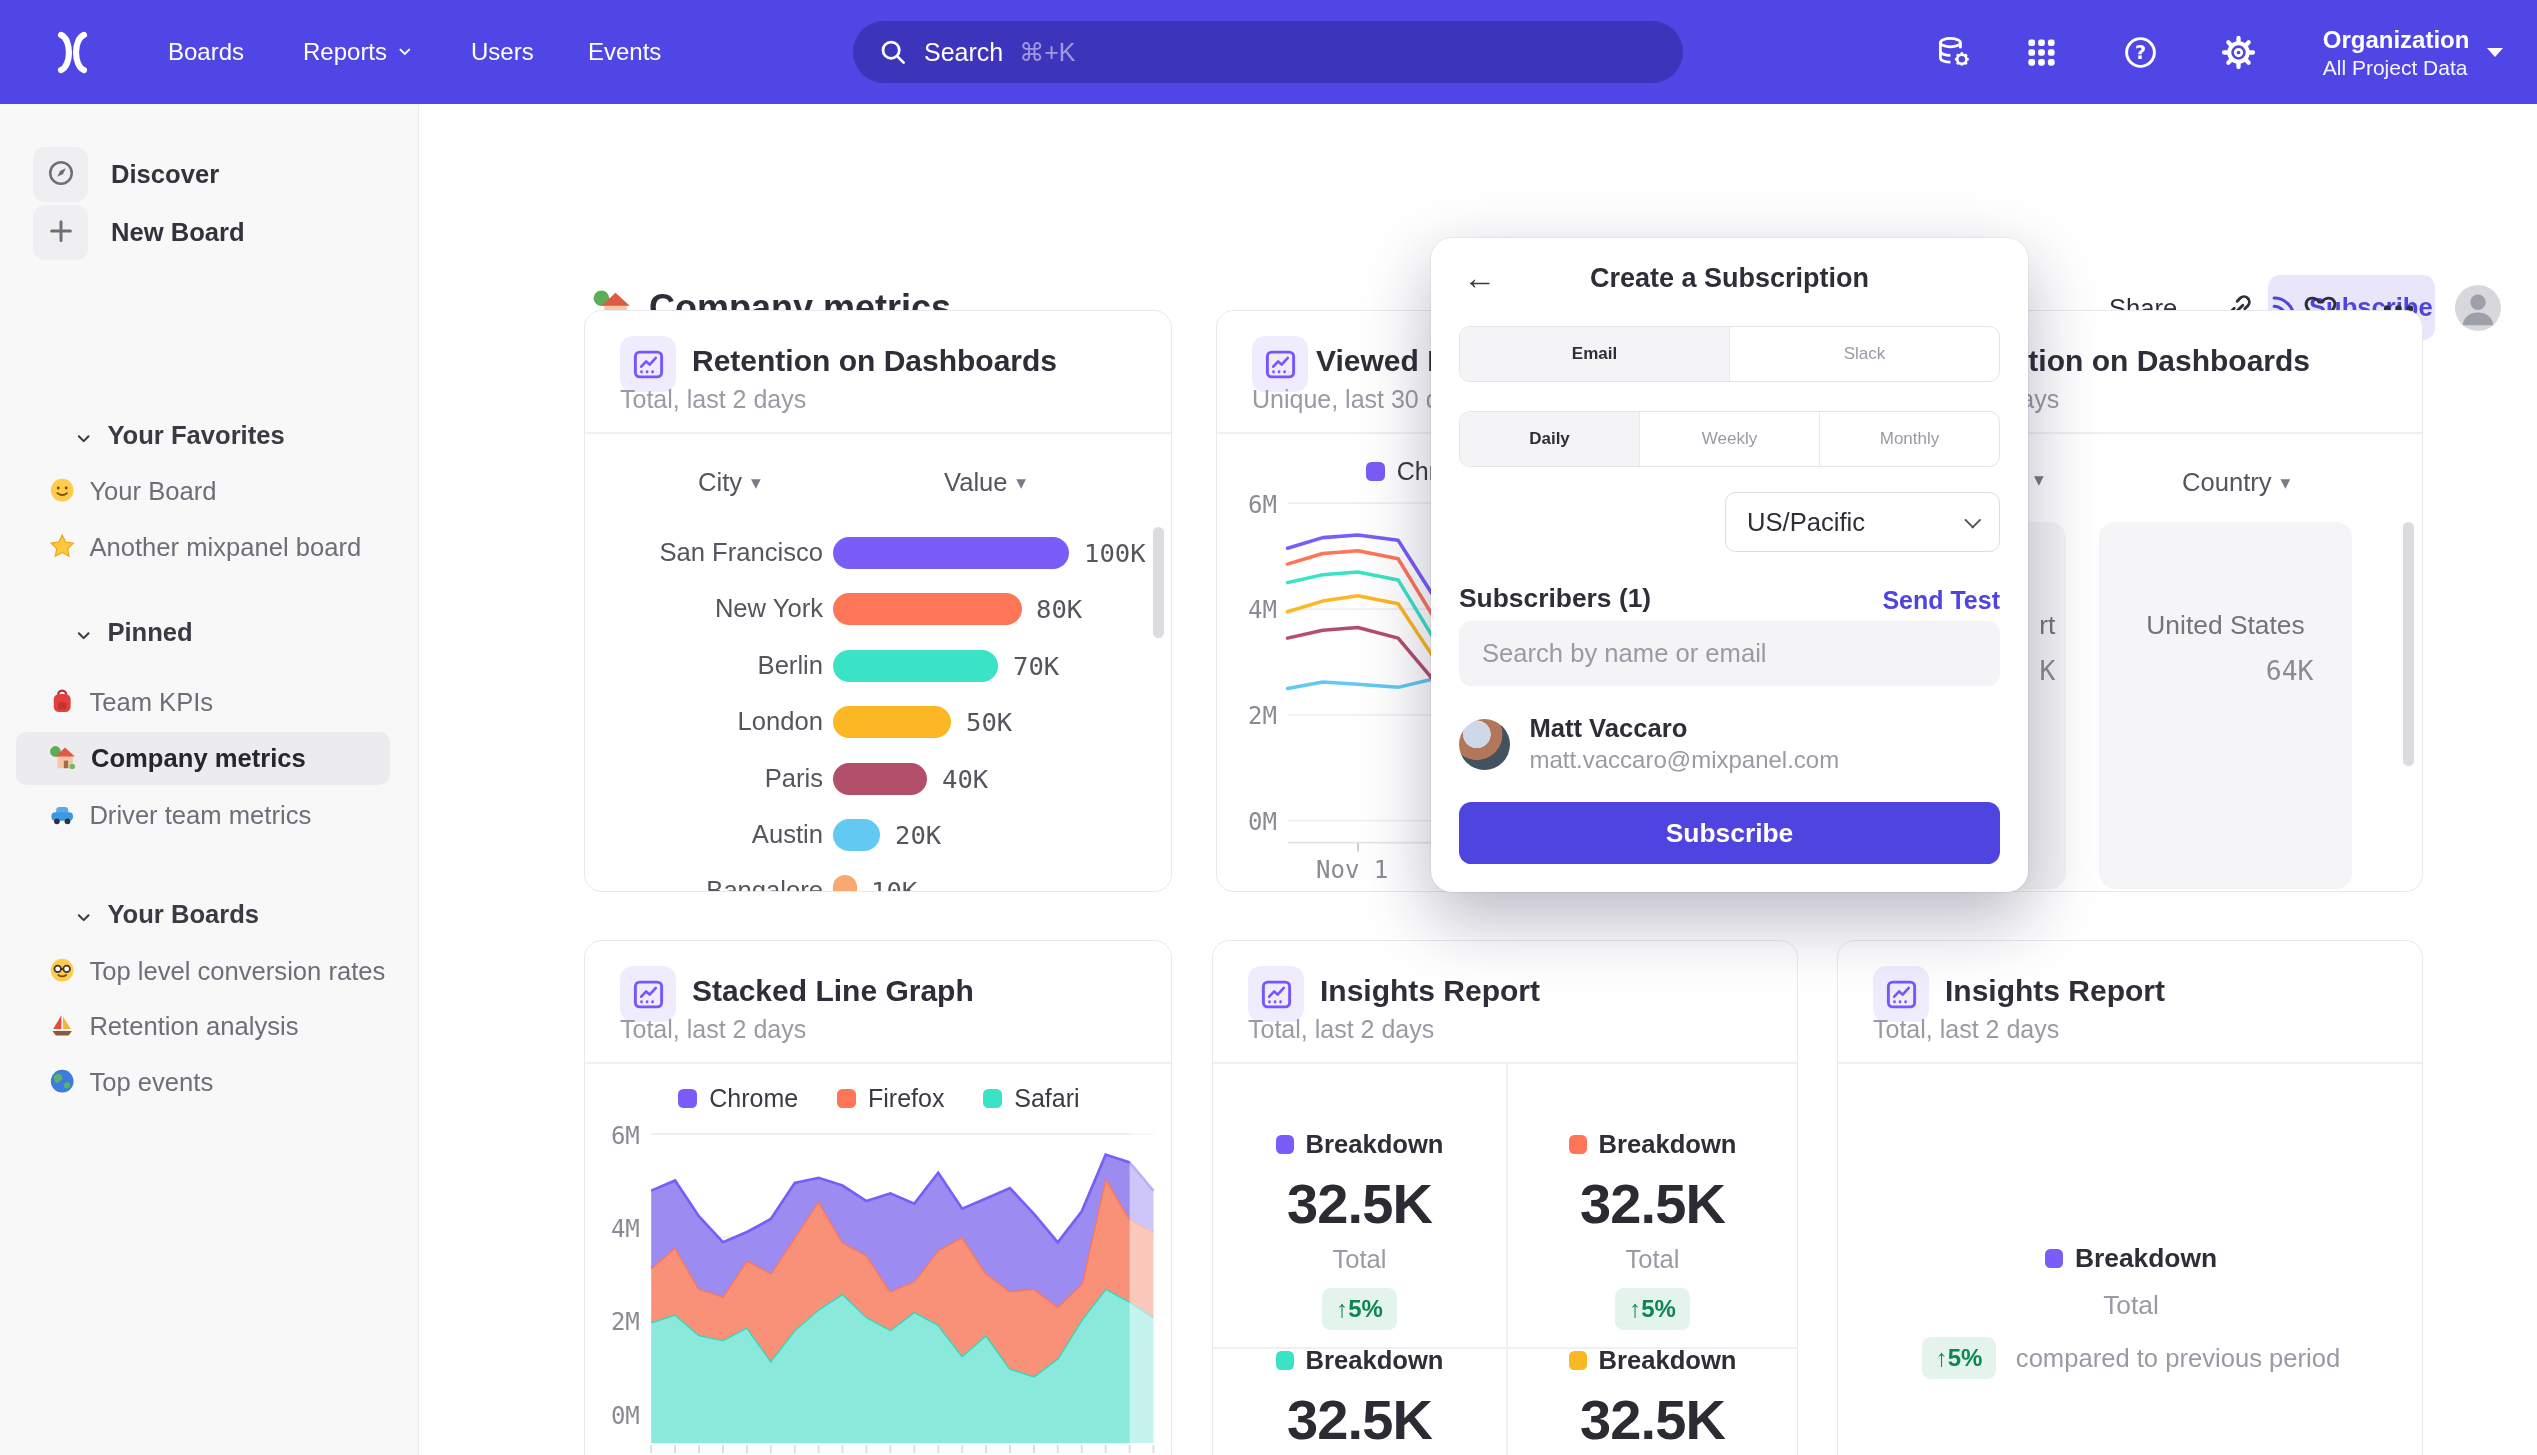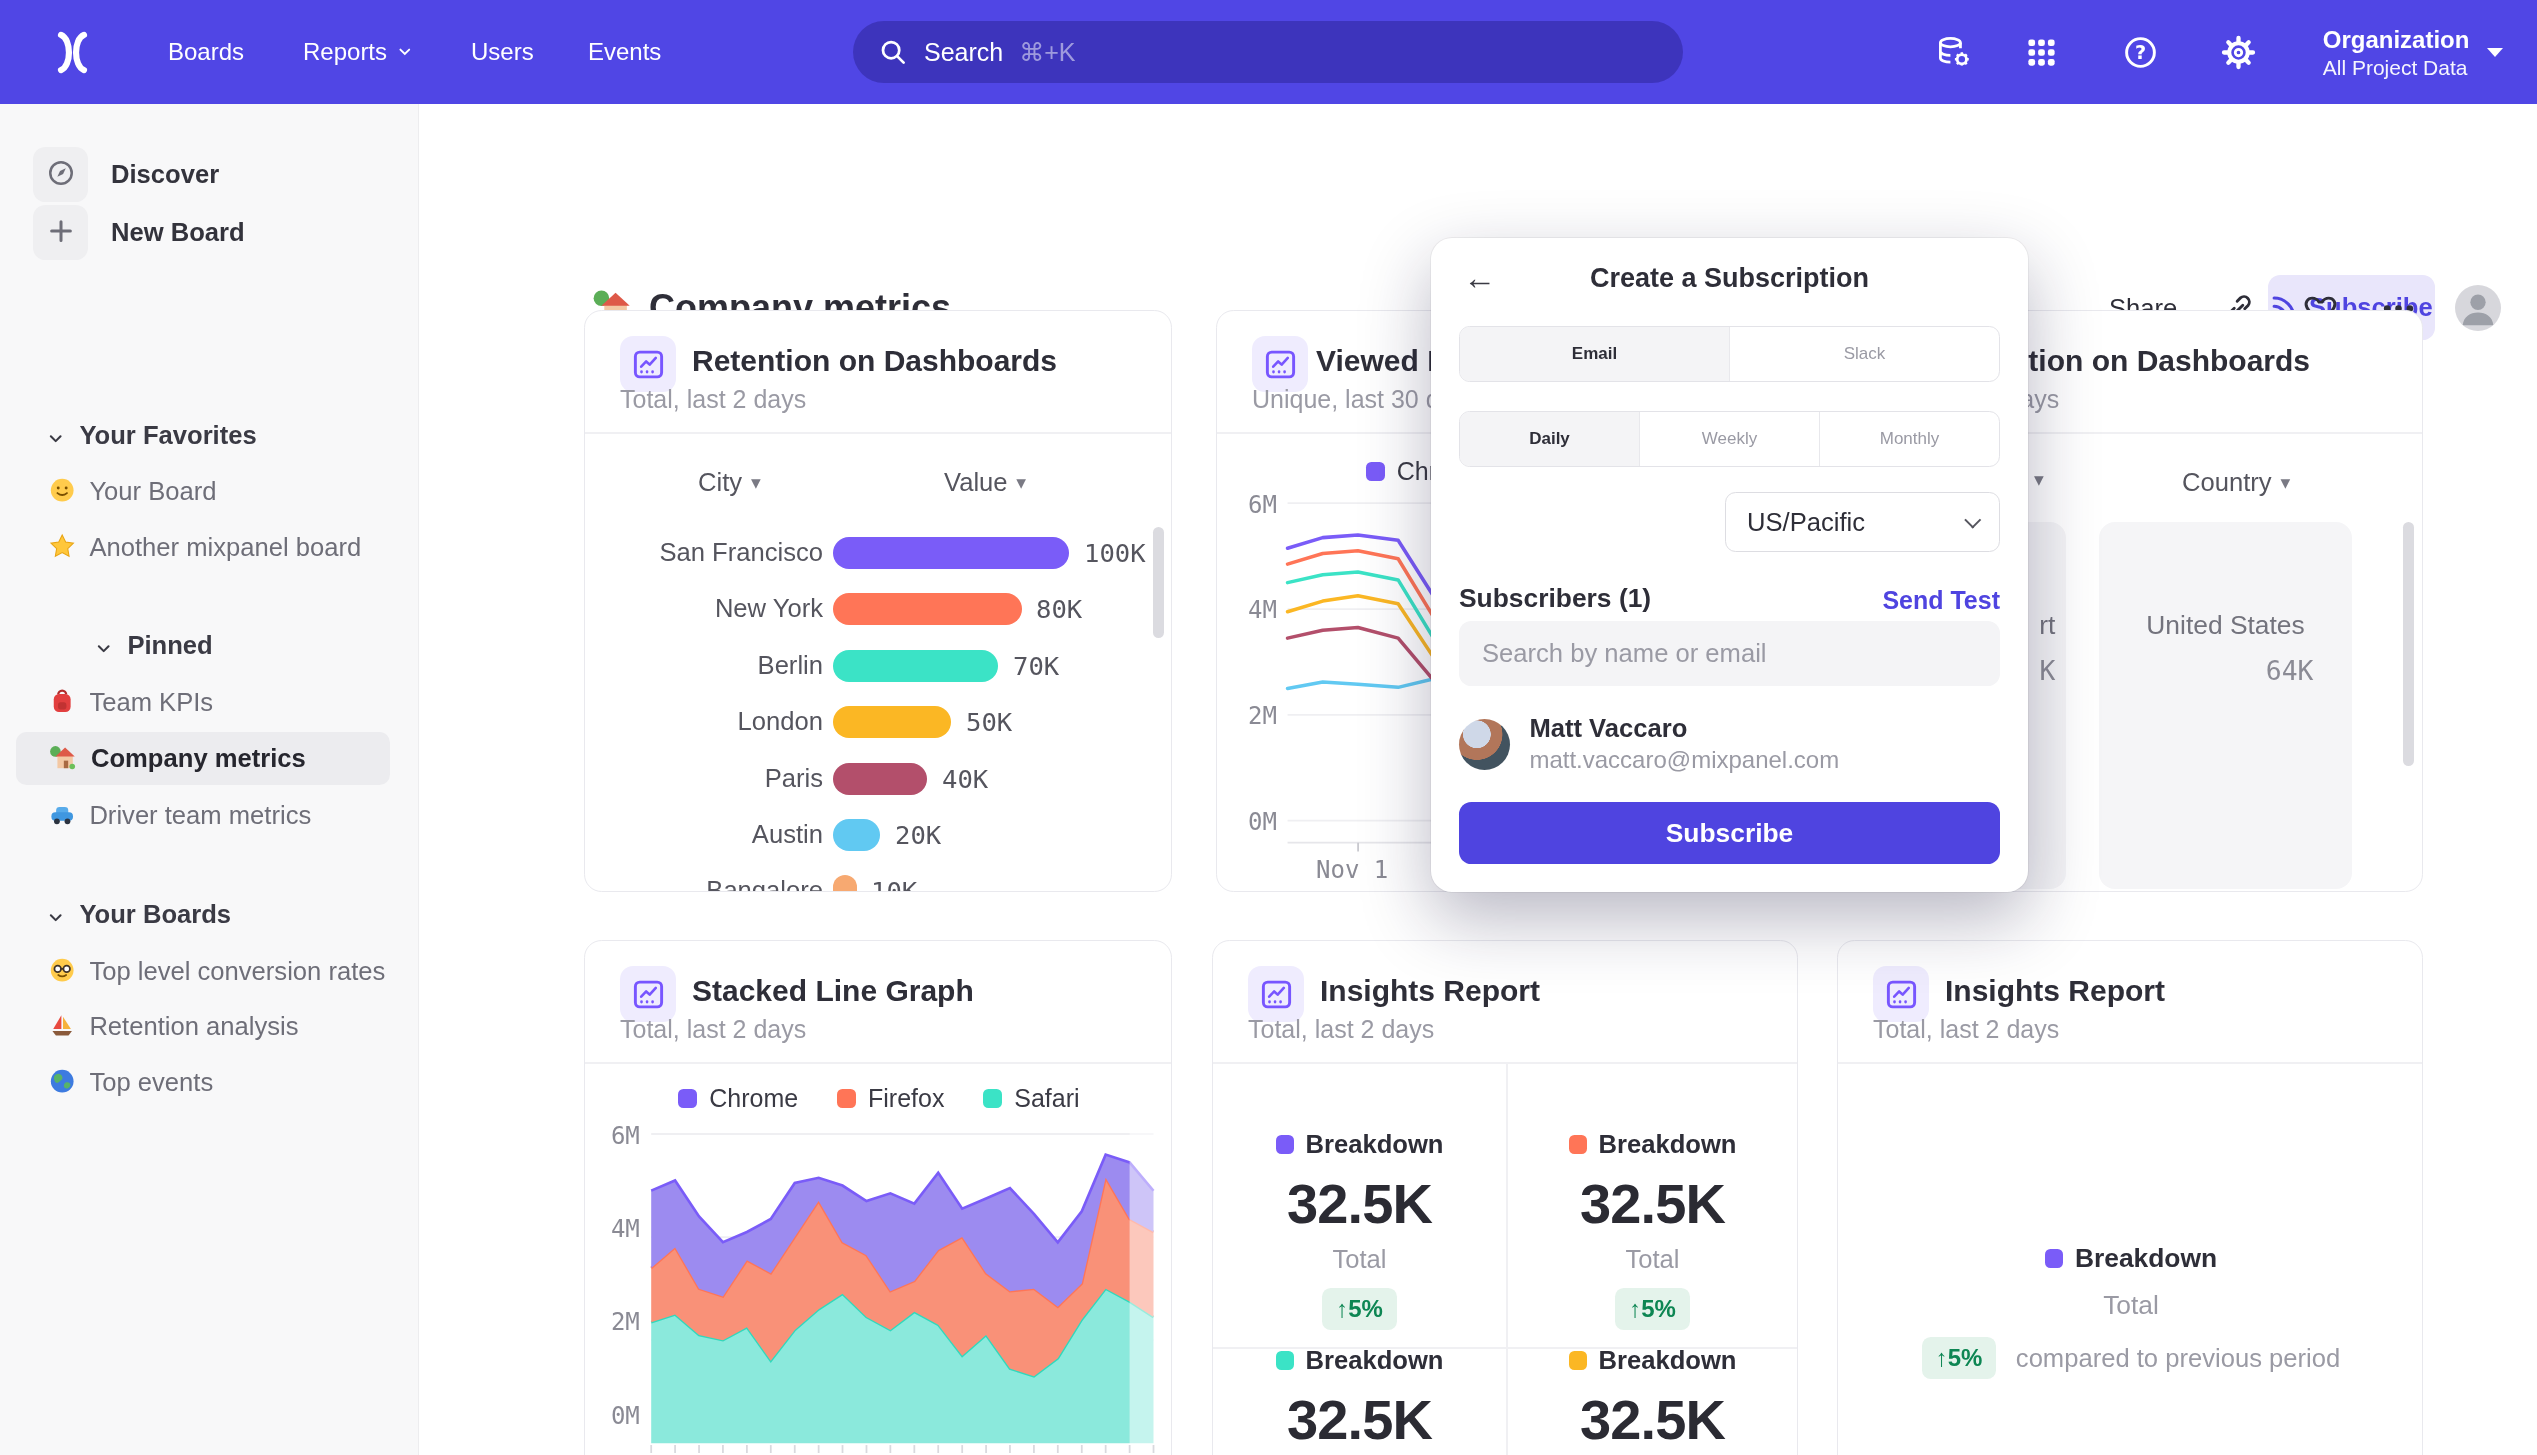--- a/index.html
+++ b/index.html
@@ -20,21 +20,21 @@
   #org-switch { position:absolute; right:35px; top:0; height:104px; display:flex; align-items:center; gap:17.6px; color:#fff; cursor:pointer; }
   #org-switch .nm { font-size:24px; font-weight:700; line-height:1.35; }
   #org-switch .sub { font-size:21px; font-weight:400; opacity:.95; }
   .caret-w { width:0; height:0; border-left:8px solid transparent; border-right:8px solid transparent; border-top:9.7px solid #fff; }
 
   
   #sidebar { position:absolute; left:0; top:104px; width:419px; height:1352px; background:#F8F8F9; border-right:0.9px solid #EDEDEF; }
   .sb-primary { position:absolute; left:0; width:419px; height:63px; display:flex; align-items:center; gap:23px; padding-left:33px; cursor:pointer; }
   .sb-iconbox { width:55px; height:55px; border-radius:12.3px; background:#EFEFF1; display:flex; align-items:center; justify-content:center; color:#6E6E78; }
   .sb-primary .lbl { font-size:25.6px; font-weight:600; color:#33333C; }
-  .sb-section { position:absolute; left:0; width:419px; height:53px; display:flex; align-items:center; gap:19.4px; padding-left:46px; cursor:pointer; }
+  .sb-section { position:absolute; left:0; width:419px; height:53px; display:flex; align-items:center; gap:19.4px; padding-left:74px; cursor:pointer; }
   .sb-section .lbl { font-size:25.6px; font-weight:600; color:#3A3A44; }
   .sb-item { position:absolute; left:16px; width:374px; height:53px; display:flex; align-items:center; gap:14px; padding-left:33px; border-radius:10.6px; cursor:pointer; }
   .sb-item .lbl { font-size:25.6px; color:#6E6E78; white-space:nowrap; }
   .sb-item.active { background:#ECECEF; }
   .sb-item.active .lbl { color:#26262E; font-weight:600; }
   .chev-dn { width:14px; height:14px; display:inline-block; }
 
   
   #page-head { position:absolute; left:419px; top:104px; width:2118px; height:206px; background:#fff; }
   #board-title { position:absolute; left:173px; top:182px; display:flex; align-items:center; gap:16px; }
@@ -233,21 +233,21 @@
         </svg></span>
     <span class="lbl">Your Board</span>
   </div>
   <div class="sb-item" style="top:417px;">
     <span><svg width="26.4" height="26.4" viewBox="0 0 20 20">
           <path d="M10 1.5l2.6 5.3 5.9.9-4.3 4.1 1 5.8L10 14.8 4.8 17.6l1-5.8L1.5 7.7l5.9-.9z" fill="#FFC73B" stroke="#E8A413" stroke-width="0.8"></path>
         </svg></span>
     <span class="lbl">Another mixpanel board</span>
   </div>
 
-  <div class="sb-section" style="top:515px;margin-left:48px;">
+  <div class="sb-section" style="top:502px;">
     <span class="chev-dn"><svg width="19.4" height="19.4" viewBox="0 0 24 24">
           <path d="M6 9l6 6 6-6" stroke="#3A3A44" stroke-width="2.6" fill="none" stroke-linecap="round" stroke-linejoin="round"></path>
         </svg></span>
     <span class="lbl">Pinned</span>
   </div>
   <div class="sb-item" style="top:572px;">
     <span><svg width="26.4" height="26.4" viewBox="0 0 20 20">
           <path d="M7 5a3 3 0 0 1 6 0" stroke="#B22C2C" stroke-width="1.8" fill="none"></path>
           <rect x="3.6" y="4.6" width="12.8" height="13.6" rx="4" fill="#E23F3F"></rect>
           <rect x="6.8" y="10.8" width="6.4" height="5.4" rx="2" fill="#C13232"></rect>

